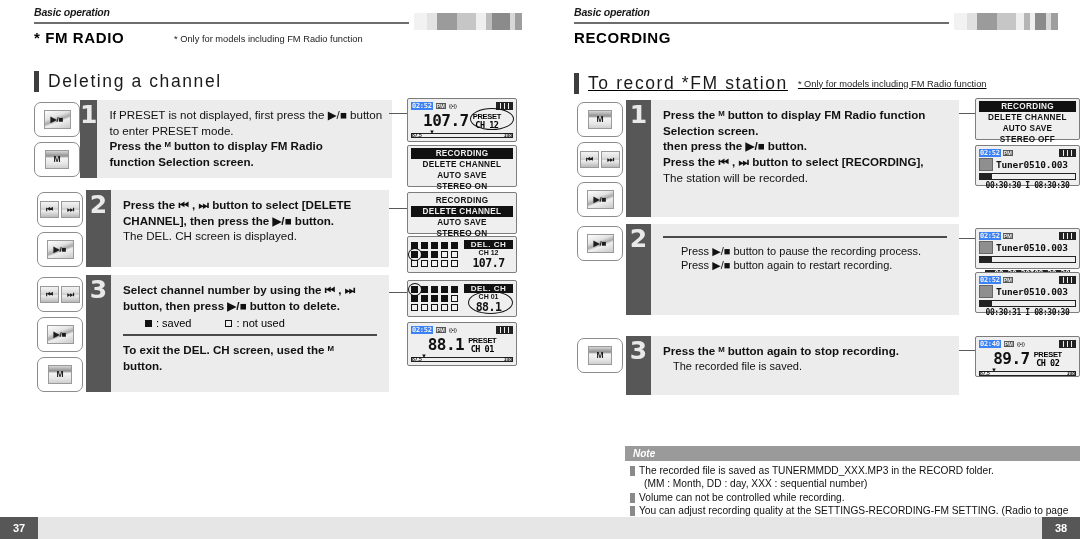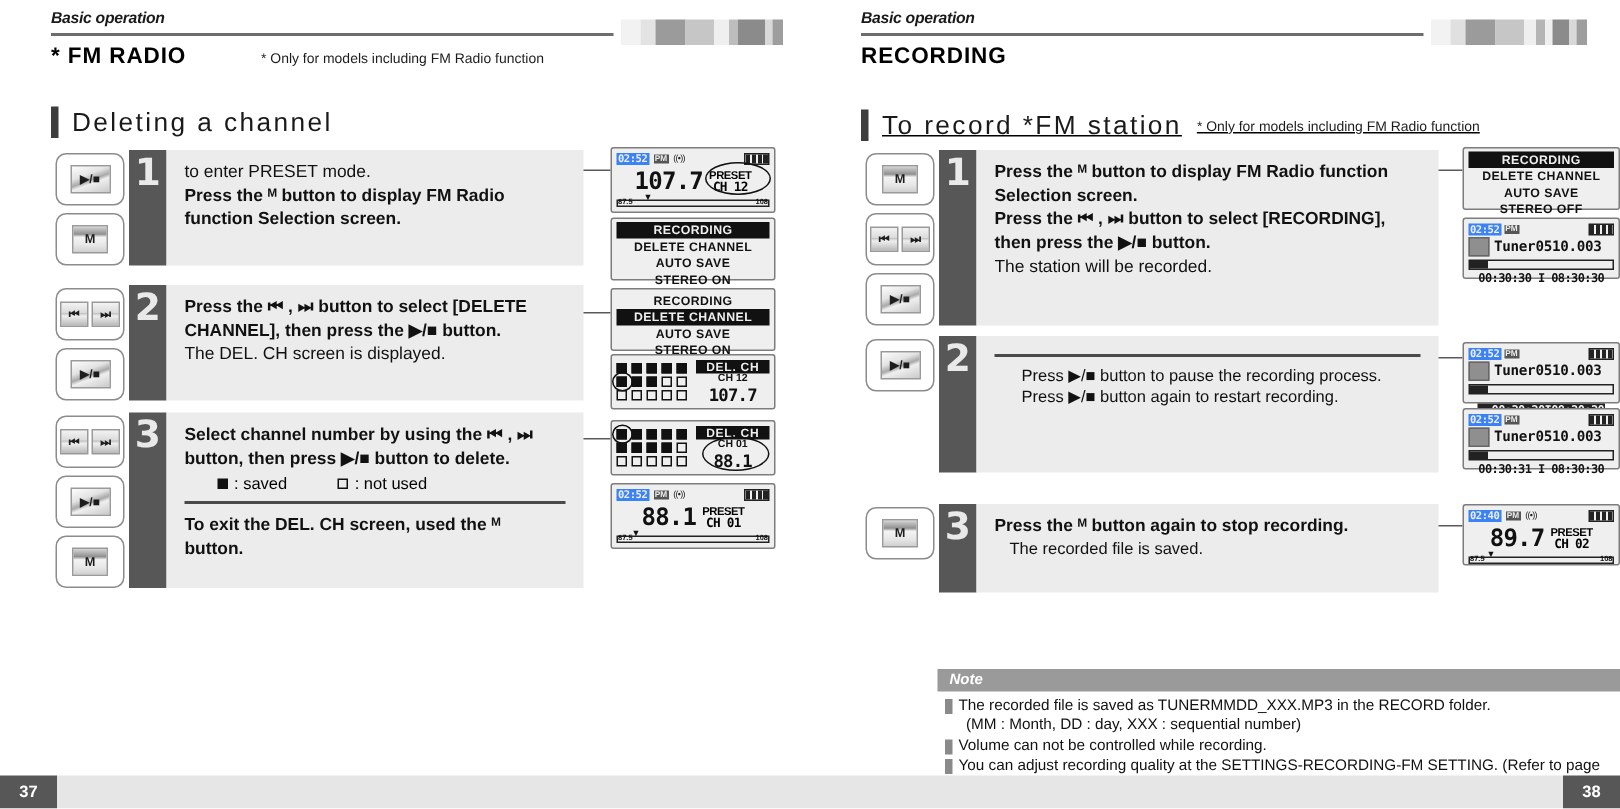--- a/index.html
+++ b/index.html
@@ -233,20 +233,21 @@
             </div>
         </div>
         <div class="keybox">
           <div class="kbtn msingle">
               <span class="kglyph m">M</span>
             </div>
         </div>
       </div>
       <div class="step-num">1</div>
       <div class="step-body">
+        <p>If PRESET is not displayed, first press the  ▶/■  button</p>
         <p>to enter PRESET mode.</p>
         <p class="b">Press the  ᴹ  button to display FM Radio</p>
         <p class="b">function Selection screen.</p>
       </div>
     </div>
 
     <div class="step" style="left:34px; top:190px; width:355px;">
       <div class="step-keys">
         <div class="keybox">
           <div class="kd">
@@ -472,22 +473,22 @@
         <div class="keybox">
           <div class="kbtn pslant">
               <span class="kglyph">▶/■</span>
             </div>
         </div>
       </div>
       <div class="step-num">1</div>
       <div class="step-body">
         <p class="b">Press the ᴹ button to display FM Radio function</p>
         <p class="b">Selection screen.</p>
+        <p class="b">then press the  ▶/■ button.</p>
         <p class="b">Press the ⏮ ,  ⏭ button to select [RECORDING],</p>
-        <p class="b">then press the  ▶/■ button.</p>
         <p>The station will be recorded.</p>
       </div>
     </div>
 
     <div class="step" style="left:34px; top:224px; width:385px;">
       <div class="step-keys">
         <div class="keybox">
           <div class="kbtn pslant">
               <span class="kglyph">▶/■</span>
             </div>
@@ -613,21 +614,21 @@
         <span class="note-bullet"></span>
         <span>The recorded file is saved as TUNERMMDD_XXX.MP3 in the RECORD  folder.</span>
       </div>
       <div class="note-sub">(MM : Month, DD : day, XXX : sequential number)</div>
       <div class="note-line">
         <span class="note-bullet"></span>
         <span>Volume can not be controlled while recording.</span>
       </div>
       <div class="note-line">
         <span class="note-bullet"></span>
-        <span>You can adjust recording quality at the SETTINGS-RECORDING-FM SETTING. (Refer to page</span>
+        <span>You can adjust recording quality at the SETTINGS-RECORDING-FM SETTING. (Radio to page</span>
       </div>
     </div>
   </div>
 
   <div class="foot">
     <div class="foot-strip" style="left:38px; width:502px;"></div>
     <div class="foot-num" style="left:0;">37</div>
     <div class="foot-strip" style="left:540px; width:502px;"></div>
     <div class="foot-num" style="left:1042px;">38</div>
   </div>

